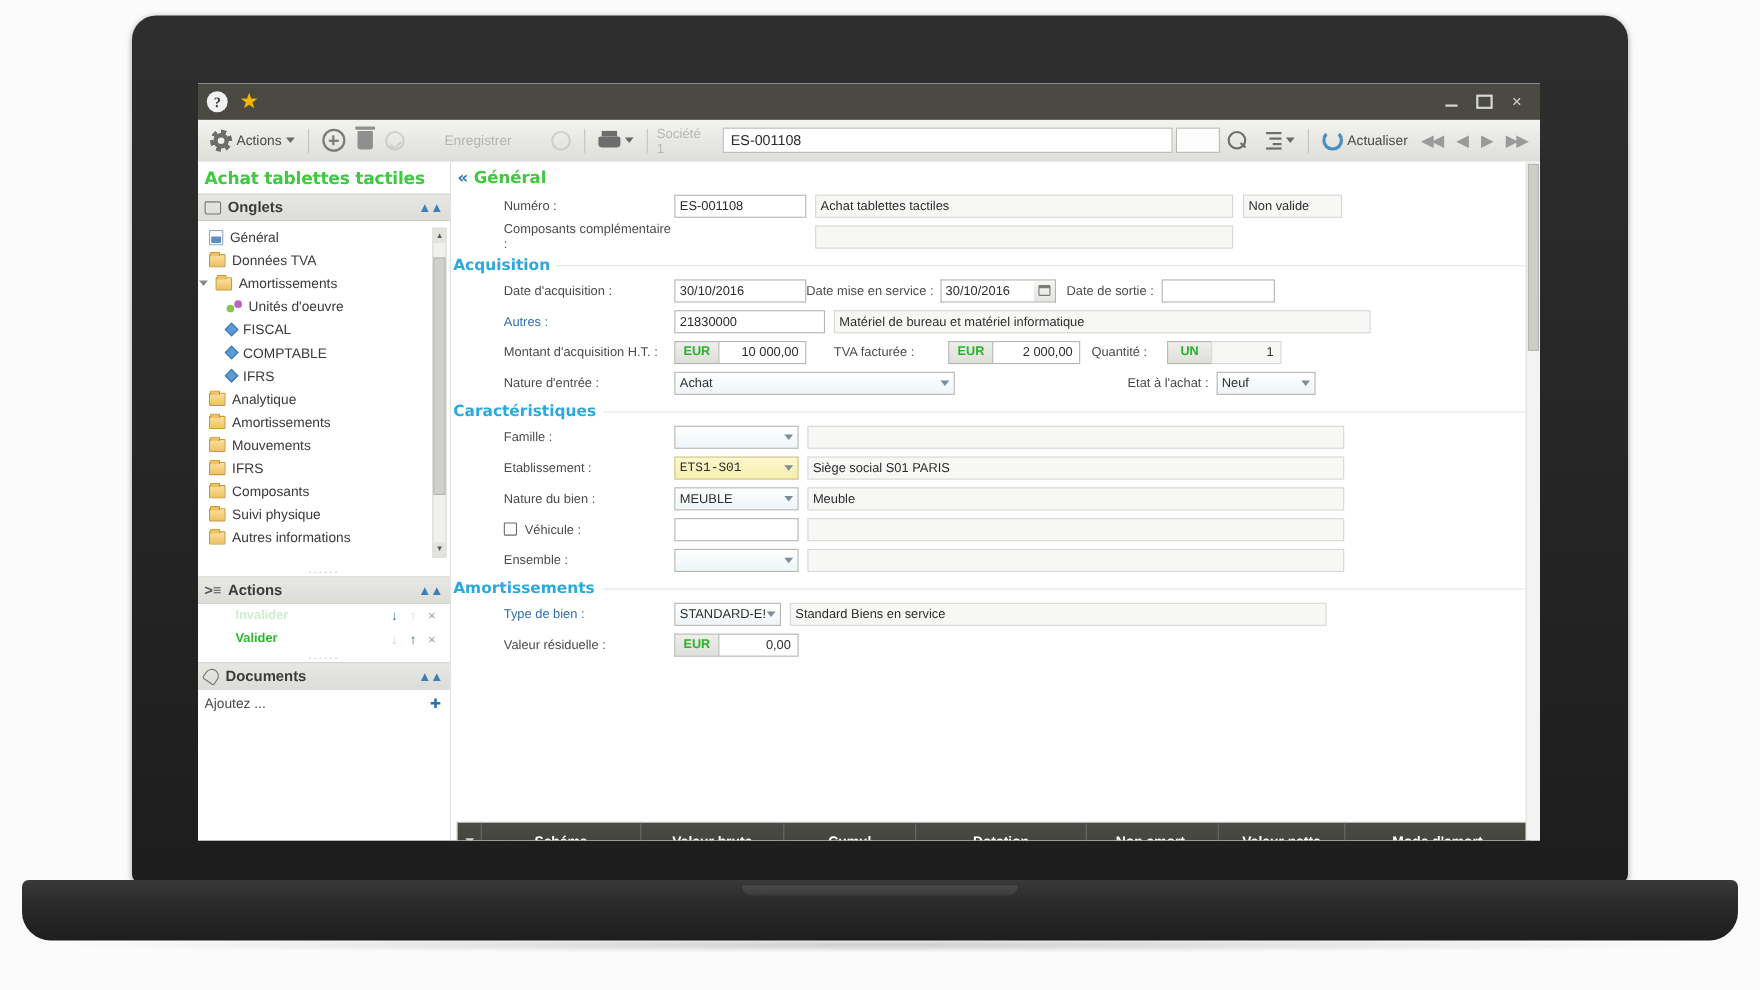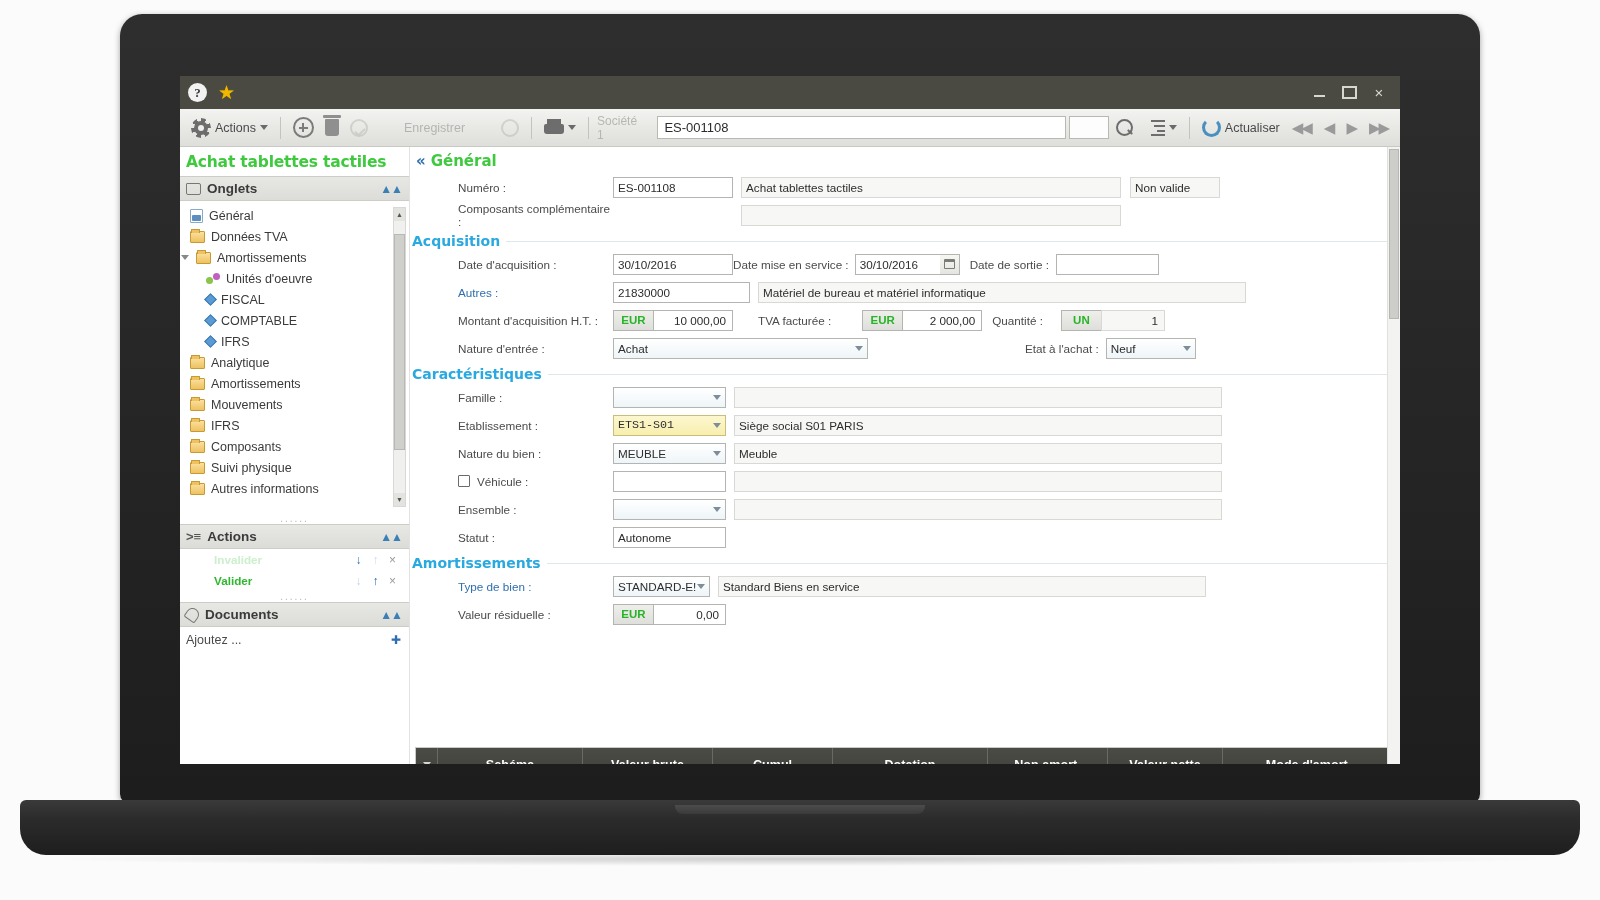--- a/index.html
+++ b/index.html
@@ -502,24 +502,20 @@
           </div>
           <div class="frow">
             <div class="lbl w1">Ensemble :</div>
             <div class="fld sel" style="width:113px">
               <span></span>
                 <span class="ar"></span>
             </div>
             <div class="fld flat" style="width:488px;margin-left:8px"></div>
           </div>
 
-          <div class="frow">
-            <div class="lbl w1">Statut :</div>
-            <div class="fld" style="width:113px">Autonome</div>
-          </div>
 
           <div class="grp">
             <span>Amortissements</span>
           </div>
           <div class="frow">
             <div class="lbl w1 blue">Type de bien :</div>
             <div class="fld sel" style="width:97px">
               <span>STANDARD-E!</span>
                 <span class="ar"></span>
             </div>

